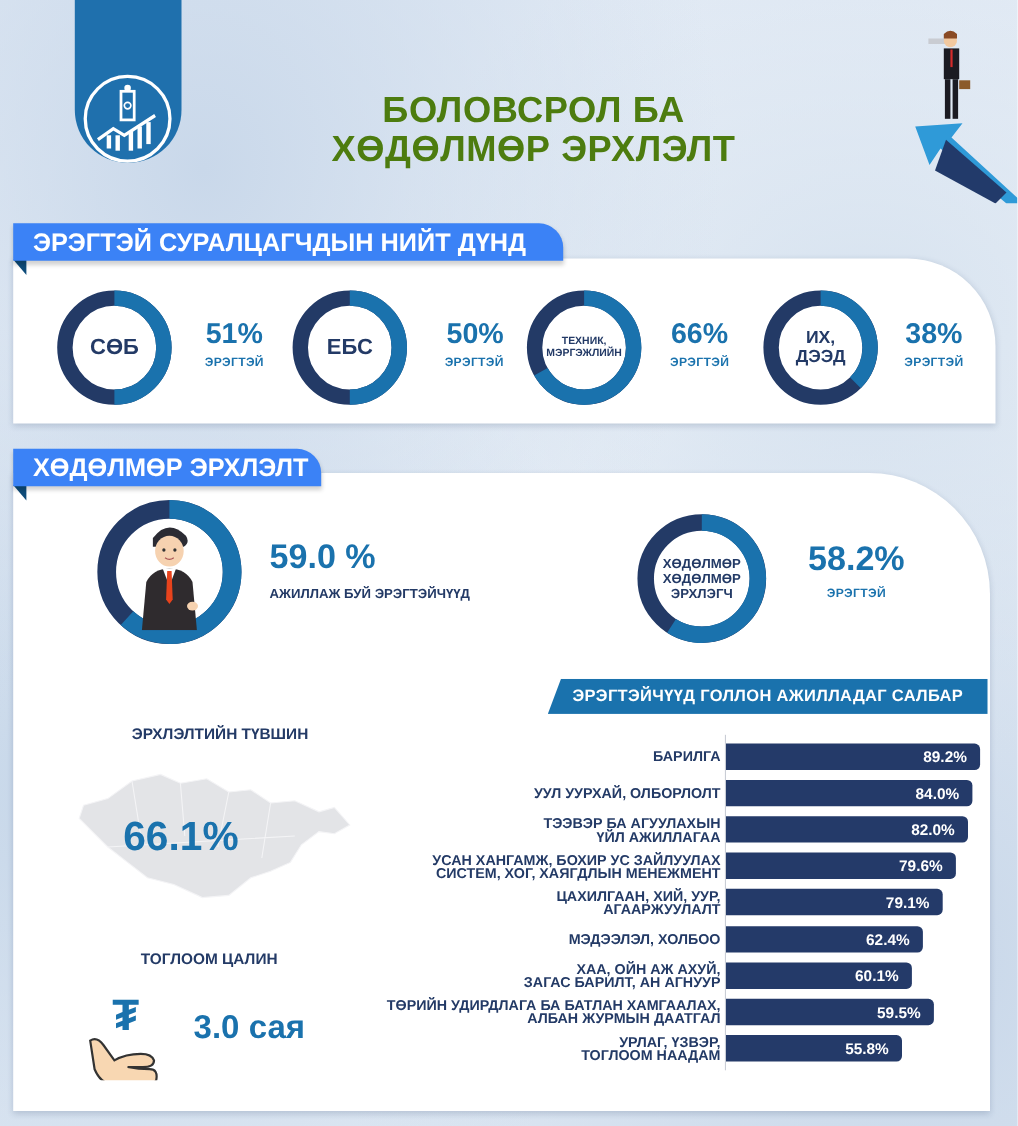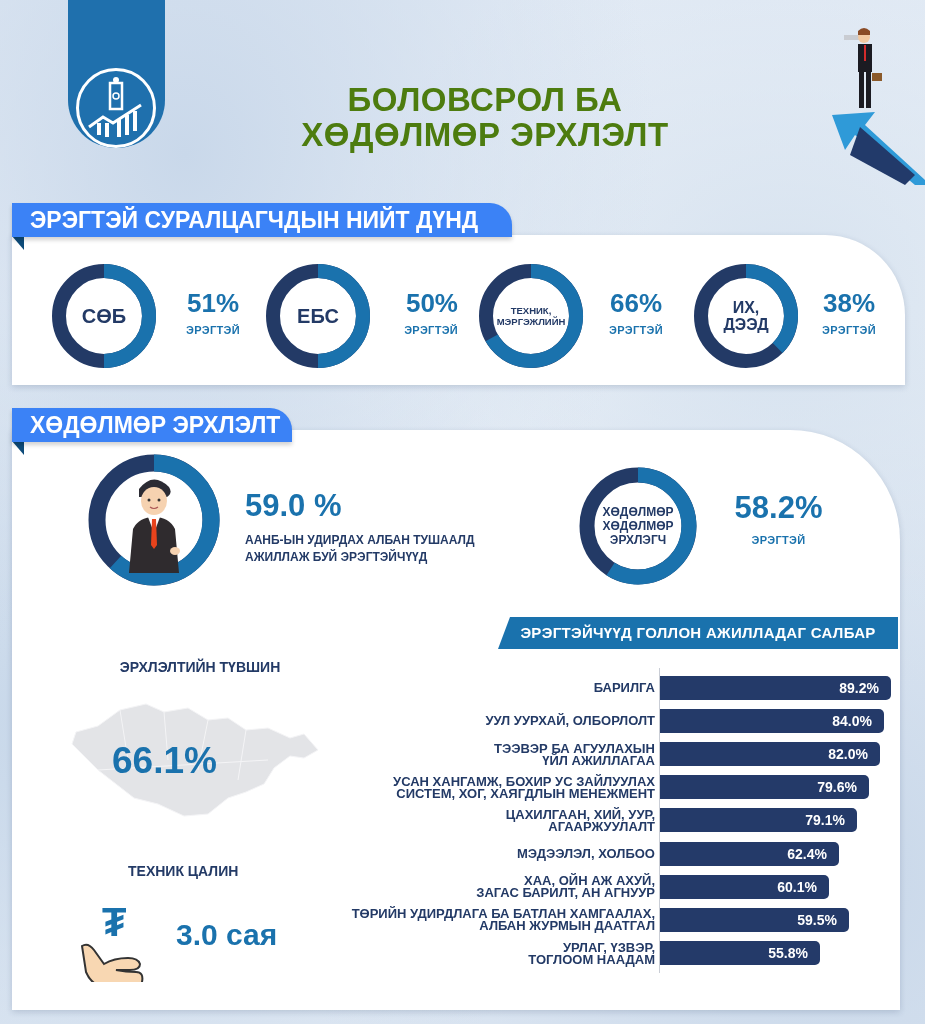--- a/index.html
+++ b/index.html
@@ -198,21 +198,20 @@
       <path d="M12 98 L16 54 q6 -12 21 -12 q15 0 21 12 L62 98z" fill="#2f2b2e"></path>
       <polygon points="31,42 43,42 37,58" fill="#fff"></polygon>
       <polygon points="35,44 39,44 40,70 37,74 34,70" fill="#e8431c"></polygon>
       <ellipse cx="58" cy="76" rx="5" ry="4" fill="#f6d2b0"></ellipse>
     </svg>
   </div>
 </div>
 <div class="abs" style="left:245px; top:488px;">
   <div class="pct" style="font-size:31px;">59.0 %</div>
   <div style="color:#233a66; font-weight:bold; font-size:12px; line-height:17px; margin-top:8px;">
-    <div>ААНБ-ЫН УДИРДАХ АЛБАН ТУШААЛД</div>
     <div>АЖИЛЛАЖ БУЙ ЭРЭГТЭЙЧҮҮД</div>
   </div>
 </div>
 
 <div class="donut" style="left:578px; top:466px; width:120px; height:120px;">
   <svg width="120" height="120" viewBox="0 0 120 120">
     <circle cx="60" cy="60" r="51" fill="none" stroke="#233a66" stroke-width="15"></circle>
     <path d="M60 9 A51 51 0 1 1 32.5 103" fill="none" stroke="#1a72ad" stroke-width="15"></path>
   </svg>
   <div class="donut-label" style="font-size:12px; line-height:14px; flex-direction:column;">
@@ -230,21 +229,21 @@
   <div>ЭРХЛЭЛТИЙН ТҮВШИН</div>
 </div>
 <div class="abs map-shape">
   <svg width="252" height="120" viewBox="0 0 252 120">
     <path d="M8 32 L30 26 L52 10 L78 4 L96 12 L120 8 L140 20 L160 18 L178 30 L200 28 L222 38 L236 34 L250 50 L236 58 L222 56 L206 68 L196 84 L178 92 L160 98 L140 114 L116 116 L90 104 L66 98 L48 84 L30 70 L18 58 L4 44 Z" fill="#e3e4e7" stroke="#f4f4f6" stroke-width="1"></path>
     <path d="M52 10 L60 60 M96 12 L100 60 M140 20 L130 70 M178 30 L170 80 M30 70 L200 60" stroke="#f4f4f6" stroke-width="1" fill="none"></path>
   </svg>
 </div>
 <div class="abs pct" style="left:112px; top:740px; font-size:37px;">66.1%</div>
 
-<div class="abs" style="left:128px; top:863px; color:#233a66; font-weight:bold; font-size:14px;">ТЕХНИК ЦАЛИН</div>
+<div class="abs" style="left:128px; top:863px; color:#233a66; font-weight:bold; font-size:14px;">ТОГЛООМ ЦАЛИН</div>
 <div class="abs" style="left:78px; top:898px;">
   <svg width="76" height="84" viewBox="0 0 76 84">
     <text x="24" y="38" font-family="Liberation Sans, sans-serif" font-weight="bold" font-size="40" fill="#1a72ad">₮</text>
     <path d="M4 48 q6 -4 12 4 l10 14 q10 -6 24 -6 q10 0 12 6 q0 6 -10 6 l-14 0 q10 2 20 2 q8 0 6 10 q-2 4 -14 4 l-24 0 q-12 0 -18 -14 z" fill="#f8d7b2" stroke="#333" stroke-width="2"></path>
   </svg>
 </div>
 <div class="abs pct" style="left:176px; top:918px; font-size:30px;">3.0 сая</div>
 
 <div class="abs bars-header">ЭРЭГТЭЙЧҮҮД ГОЛЛОН АЖИЛЛАДАГ САЛБАР</div>
 <div class="abs bar-axis"></div>

